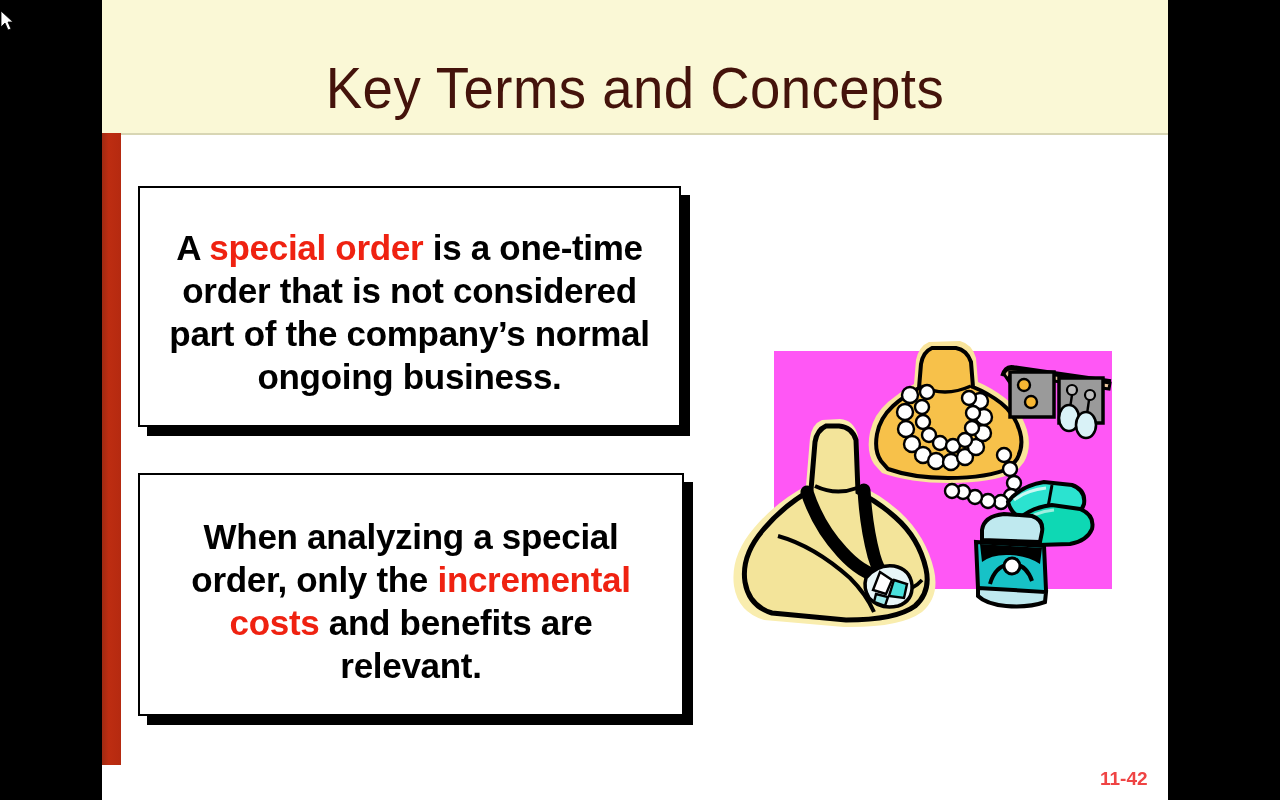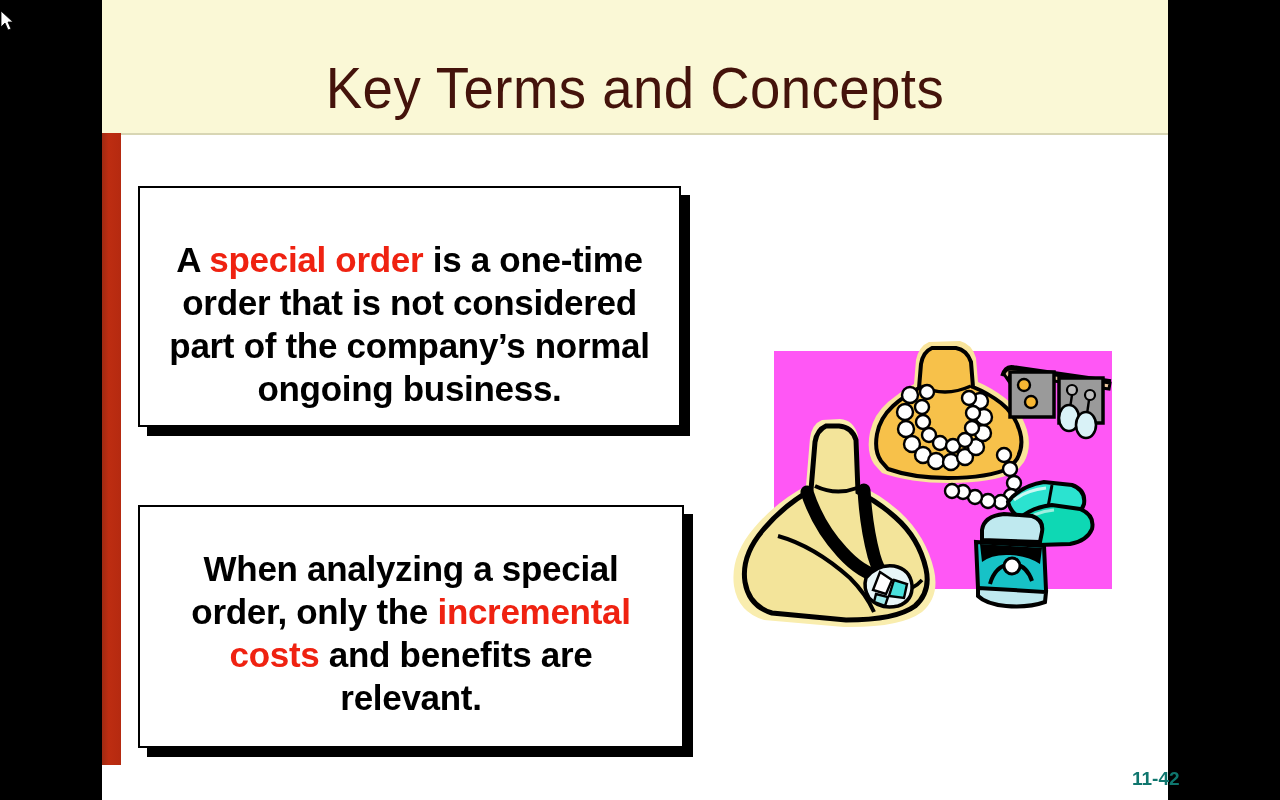--- a/index.html
+++ b/index.html
@@ -99,52 +99,50 @@
   .hl { color: #ef2211; }
 
   #box1 {
     left: 138px;
     top: 186px;
     width: 543px;
     height: 241px;
   }
   #box1 .callout-text {
     padding: 38px 14px 0 14px;
-    margin-top: 12px;
   }
 
   #box2 {
     left: 138px;
     top: 473px;
     width: 546px;
     height: 243px;
-    margin-top: 32px;
   }
   #box2 .callout-text {
     padding: 40px 20px 0 20px;
   }
 
   
   #clipart {
     position: absolute;
     left: 714px;
     top: 340px;
     width: 420px;
     height: 290px;
   }
 
   
   #page-number {
     position: absolute;
-    left: 1132px;
+    left: 1100px;
     top: 768px;
     font-family: "Liberation Sans", sans-serif;
     font-size: 19px;
     font-weight: bold;
-    color: #0f766e;
+    color: #ef4444;
     letter-spacing: 0px;
     text-align: center;
   }
 </style>
 </head>
 <body>
 
 <div id="stage">
 
   <div id="slide"></div>

